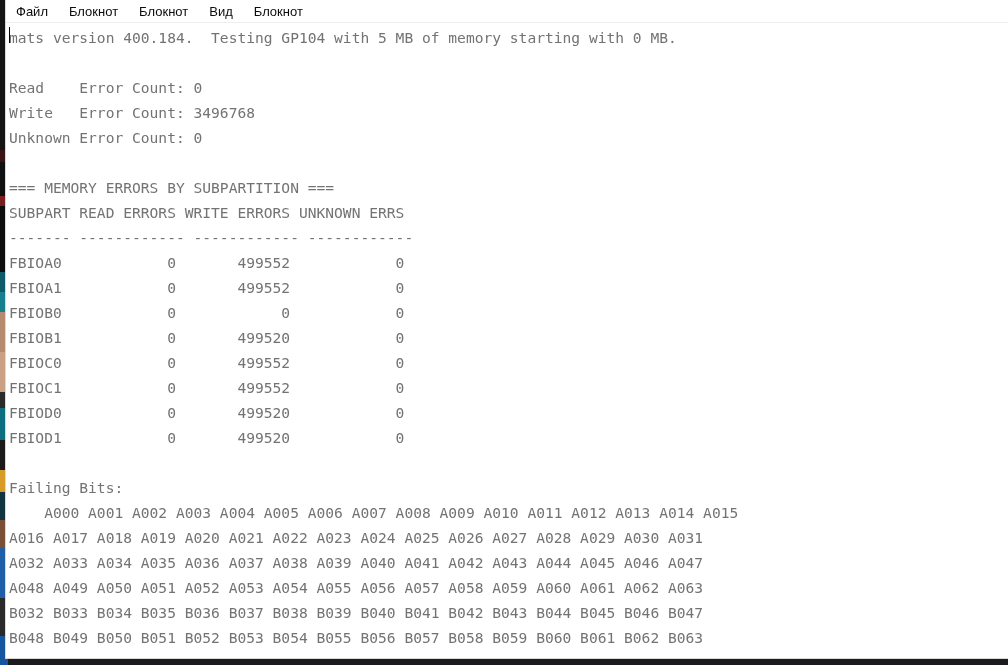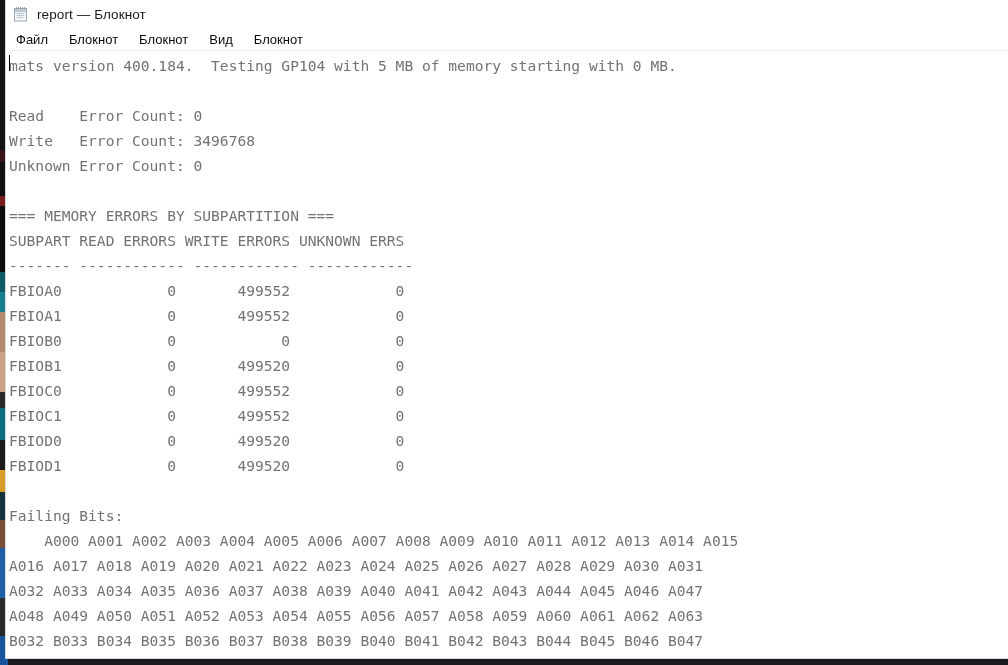--- a/index.html
+++ b/index.html
@@ -134,37 +134,20 @@
 </style>
 </head>
 <body>
 
 <div id="desktop-backdrop">
   <div id="backdrop-strip"></div>
 </div>
 
 <div id="notepad-window">
 
-  <div id="title-bar">
-    <span id="notepad-icon">
-      <svg width="18" height="18" viewBox="0 0 18 18">
-        <rect x="2.5" y="3.5" width="12" height="12.5" fill="#f2f6fb" stroke="#9aa7b4" stroke-width="1"></rect>
-        <rect x="2.5" y="3.5" width="12" height="2.6" fill="#d8dfe7" stroke="#9aa7b4" stroke-width="1"></rect>
-        <line x1="4.5" y1="2.2" x2="4.5" y2="4.6" stroke="#8e9aa6" stroke-width="1"></line>
-        <line x1="6.5" y1="2.2" x2="6.5" y2="4.6" stroke="#8e9aa6" stroke-width="1"></line>
-        <line x1="8.5" y1="2.2" x2="8.5" y2="4.6" stroke="#8e9aa6" stroke-width="1"></line>
-        <line x1="10.5" y1="2.2" x2="10.5" y2="4.6" stroke="#8e9aa6" stroke-width="1"></line>
-        <line x1="12.5" y1="2.2" x2="12.5" y2="4.6" stroke="#8e9aa6" stroke-width="1"></line>
-        <line x1="4.5" y1="8.5" x2="12.5" y2="8.5" stroke="#b9c3cd" stroke-width="1"></line>
-        <line x1="4.5" y1="10.5" x2="12.5" y2="10.5" stroke="#b9c3cd" stroke-width="1"></line>
-        <line x1="4.5" y1="12.5" x2="11" y2="12.5" stroke="#b9c3cd" stroke-width="1"></line>
-      </svg>
-    </span>
-    <span id="window-title">report — Блокнот</span>
-  </div>
 
   <div id="menu-bar">
     <span class="menu-item">Файл</span>
     <span class="menu-item">Блокнот</span>
     <span class="menu-item">Блокнот</span>
     <span class="menu-item">Вид</span>
     <span class="menu-item">Блокнот</span>
   </div>
 
   <div id="text-area">

